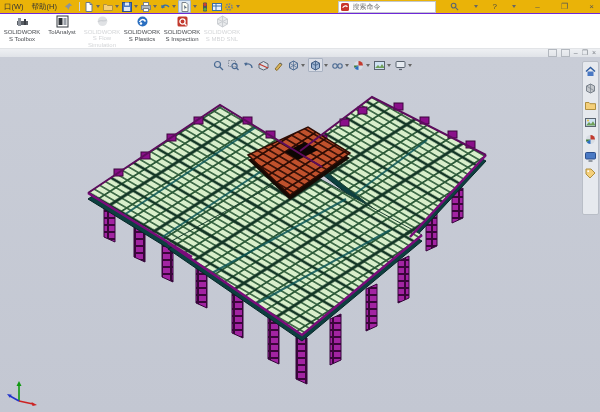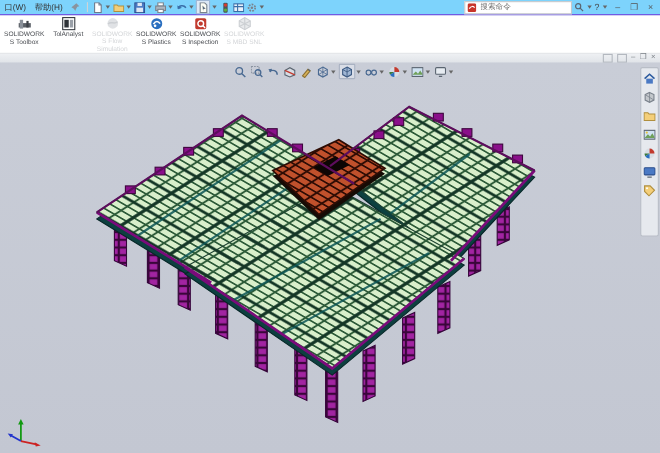--- a/index.html
+++ b/index.html
@@ -1,30 +1,30 @@
 <!DOCTYPE html>
 <html><head>
 <meta charset="utf-8">
 <style>
   html,body{margin:0;padding:0;}
   body{width:600px;height:412px;position:relative;overflow:hidden;
        font-family:"Liberation Sans",sans-serif;background:#c5c9d4;}
   
-  .titlebar{position:absolute;top:0;left:0;width:600px;height:13px;background:#7dd3fc;
-            border-bottom:1px solid #6d28d9;display:flex;align-items:center;font-size:7.5px;color:#333;}
+  .titlebar{position:absolute;top:0;left:0;width:600px;height:13px;background:#eab308;
+            border-bottom:7px solid #6d28d9;display:flex;align-items:center;font-size:7.5px;color:#333;}
   .menu-item{padding:0 4px;cursor:default;}
   .pin{width:9px;height:9px;margin:0 3px;}
   .vsep{width:1px;height:9px;background:#d0d3d7;margin:0 3px;}
   .qa{display:flex;align-items:center;gap:1px;}
   .qa .ic{width:11px;height:11px;display:inline-flex;align-items:center;justify-content:center;}
   .qa .ic.pressed{border:1px solid #9fb6d4;background:#dce8f6;border-radius:1px;}
   .dd{width:0;height:0;border-left:2.5px solid transparent;border-right:2.5px solid transparent;
       border-top:3px solid #666;margin:0 1px;}
   .doc-title{position:absolute;left:0;right:0;text-align:center;font-size:7.5px;color:#444;pointer-events:none;}
-  .tb-right{margin-left:auto;display:flex;align-items:center;gap:2px;padding-right:2px;}
+  .tb-right{margin-left:auto;display:flex;align-items:center;gap:14px;padding-right:2px;}
   .searchbox{display:flex;align-items:center;width:92px;height:10px;background:#fff;
              border:1px solid #c3c7cc;padding:0 2px;gap:2px;}
   .searchbox input{border:none;outline:none;width:70px;font-size:7px;color:#999;
                    font-family:"Liberation Sans",sans-serif;background:transparent;}
   .winbtn{font-size:8px;color:#555;width:13px;text-align:center;line-height:11px;}
   .helpq{font-size:8px;color:#444;}
   
   .ribbon{position:absolute;top:14px;left:0;width:600px;height:34px;background:#ffffff;
           border-bottom:1px solid #e2e4e7;display:flex;align-items:flex-start;padding-left:2px;}
   .rbtn{width:40px;height:33px;display:flex;flex-direction:column;align-items:center;padding-top:1px;}

